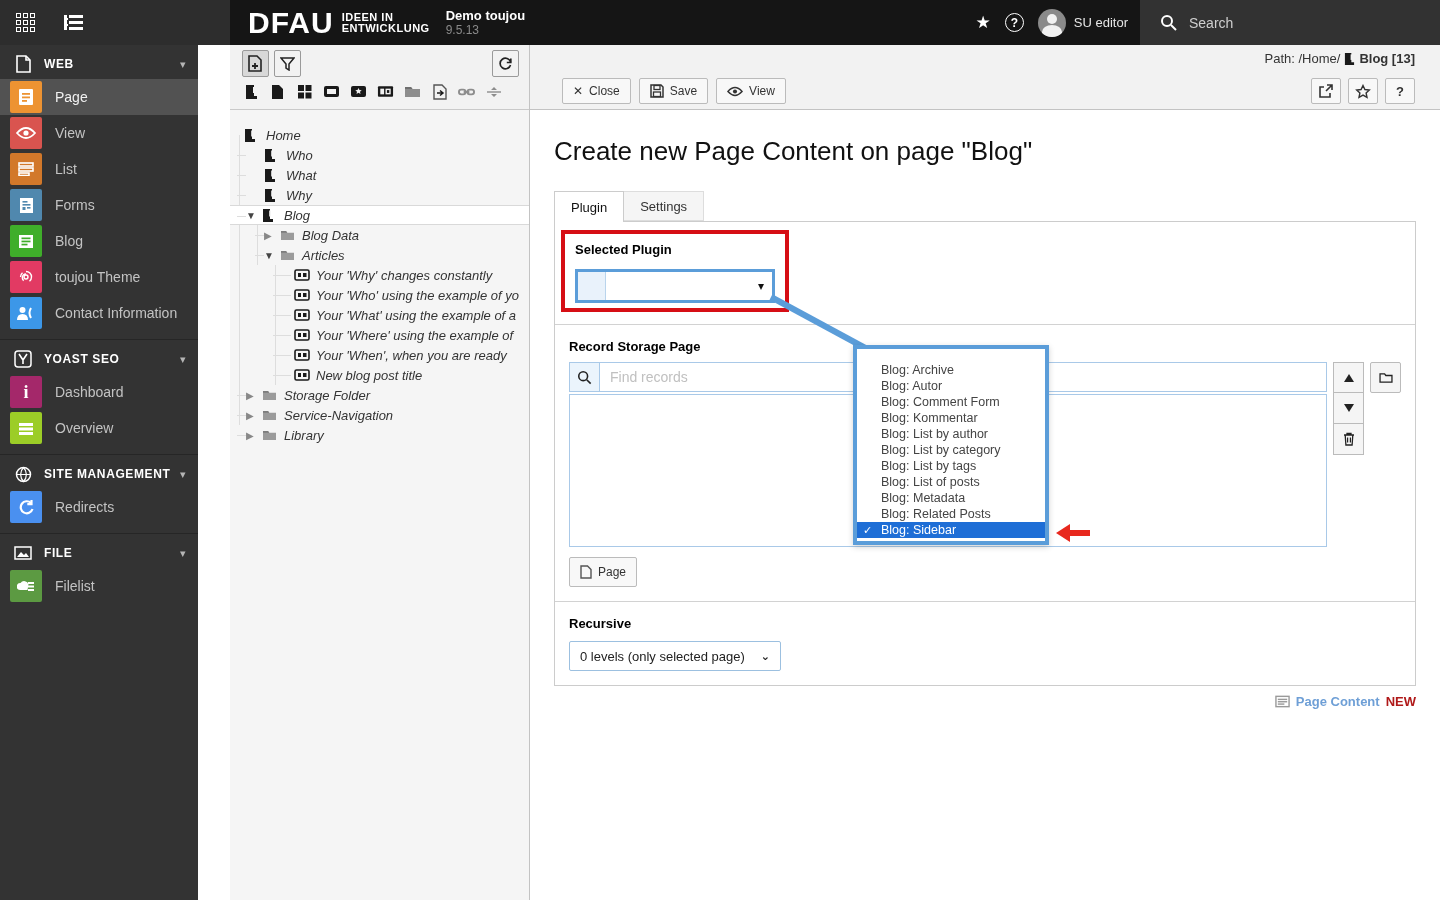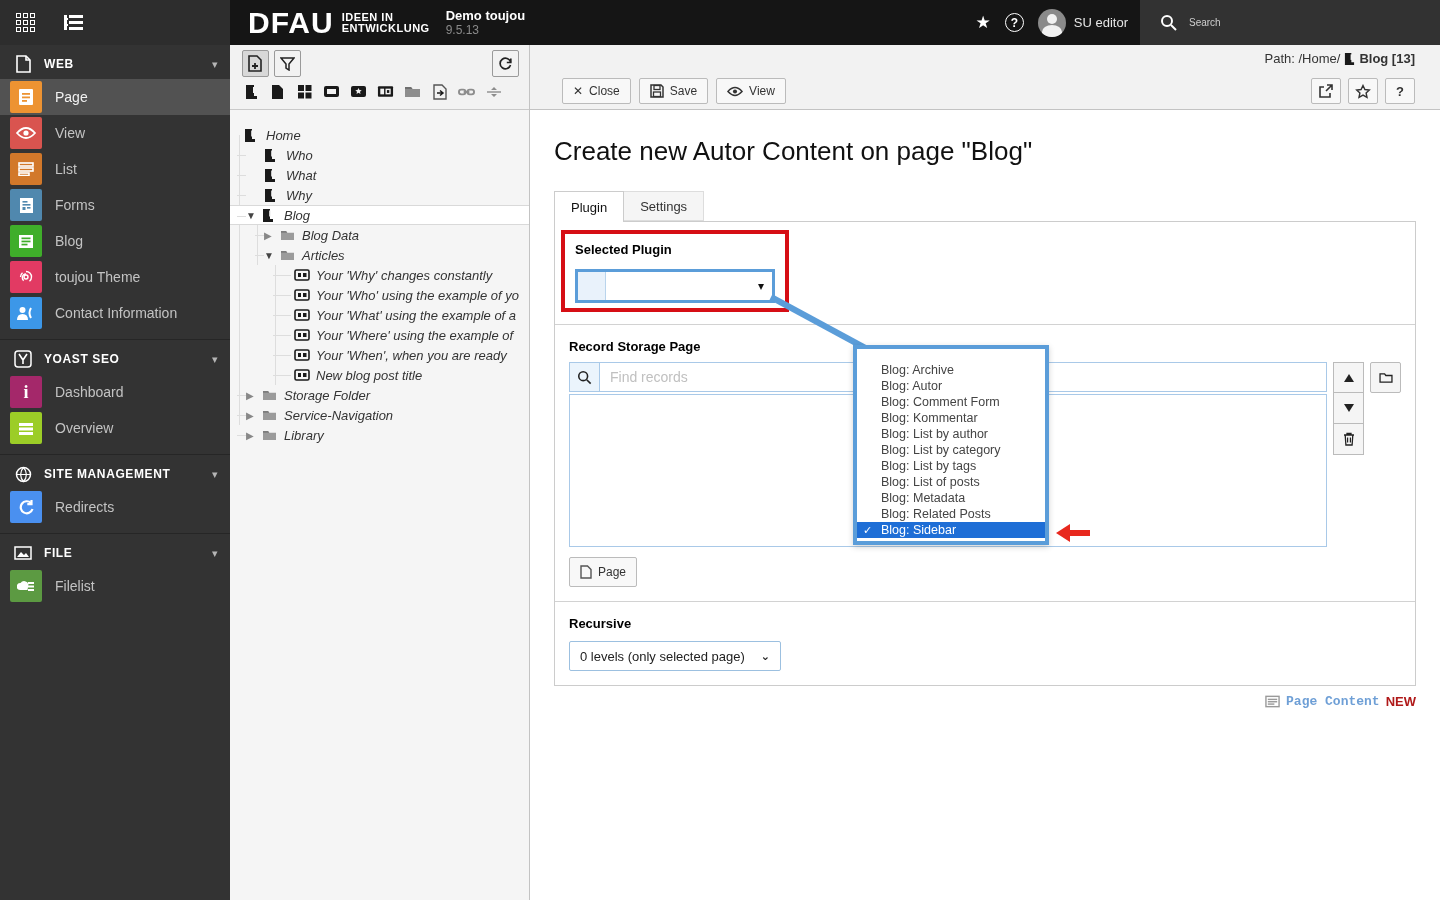--- a/index.html
+++ b/index.html
@@ -19,24 +19,24 @@
   .site-block { margin-left:16px; }
   .site-name { color:#fff; font-size:13px; font-weight:bold; }
   .site-ver { color:#8a8a8a; font-size:12px; }
   .topbar-right-icons { margin-left:auto; display:flex; align-items:center; gap:14px; padding-right:12px; }
   .star-glyph { color:#fff; font-size:17px; }
   .help-circle { width:19px; height:19px; border:1.5px solid #fff; border-radius:50%; color:#fff; font-size:12px; font-weight:bold; display:flex; align-items:center; justify-content:center; }
   .userbox { display:flex; align-items:center; gap:8px; color:#e6e6e6; font-size:13px; }
   .avatar { width:28px; height:28px; border-radius:50%; background:#8a8a8a; position:relative; overflow:hidden; }
   .avatar::before { content:""; position:absolute; left:9px; top:5px; width:10px; height:10px; border-radius:50%; background:#f2f2f2; }
   .avatar::after { content:""; position:absolute; left:4px; top:16px; width:20px; height:14px; border-radius:50% 50% 0 0; background:#f2f2f2; }
-  .topbar-search { width:300px; background:#323232; display:flex; align-items:center; gap:12px; padding-left:20px; color:#cfcfcf; font-size:10px; cursor:pointer; }
+  .topbar-search { width:300px; background:#323232; display:flex; align-items:center; gap:12px; padding-left:20px; color:#cfcfcf; font-size:14px; cursor:pointer; }
 
   
-  .modbar { position:absolute; left:0; top:45px; width:230px; bottom:0; background:#333; z-index:20; }
+  .modbar { position:absolute; left:0; top:45px; width:198px; bottom:0; background:#333; z-index:20; }
   .mod-section { padding:4px 0 8px 0; border-top:1px solid #262626; }
   .mod-section:first-child { border-top:none; }
   .mod-head { height:30px; display:flex; align-items:center; color:#fff; font-size:12px; font-weight:bold; letter-spacing:.6px; padding:0 12px; cursor:pointer; }
   .mod-head .mh-icon { width:22px; display:flex; justify-content:center; margin-right:10px; }
   .mod-head .caret { margin-left:auto; color:#b5b5b5; font-size:11px; }
   .mod-item { height:36px; display:flex; align-items:center; gap:13px; padding-left:10px; color:#c3c3c3; font-size:14px; cursor:pointer; }
   .mod-item.active { background:#525252; color:#f0f0f0; }
   .tile { width:32px; height:32px; border-radius:2px; display:flex; align-items:center; justify-content:center; flex:none; }
 
   
@@ -101,21 +101,21 @@
   .rsp-right { margin-left:6px; display:flex; gap:6px; align-items:flex-start; }
   .vgroup { display:flex; flex-direction:column; }
   .vgroup .sq32 { width:31px; height:31px; background:#f5f5f5; border:1px solid #bbb; display:flex; align-items:center; justify-content:center; font-size:10px; color:#222; cursor:pointer; }
   .vgroup .sq32 + .sq32 { border-top:none; }
   .sq32.single { width:31px; height:31px; background:#f5f5f5; border:1px solid #bbb; border-radius:2px; display:flex; align-items:center; justify-content:center; cursor:pointer; }
 
   .recursive-select { margin-top:10px; height:30px; width:212px; border:1px solid #9cc0e0; border-radius:2px; display:flex; align-items:center; padding:0 10px; font-size:13px; color:#222; gap:10px; cursor:pointer; background:#fff; }
   .recursive-select .chev { margin-left:auto; font-weight:bold; font-size:11px; }
 
   .form-footer { margin-top:8px; display:flex; justify-content:flex-end; align-items:center; gap:6px; font-size:13px; font-weight:bold; }
-  .ff-link { color:#6e9fd6; cursor:pointer;font-family:Liberation Mono, monospace; }
+  .ff-link { color:#6e9fd6; cursor:pointer; }
   .ff-new { color:#b01919; }
 
   
   .overlay { position:absolute; inset:0; z-index:40; pointer-events:none; }
   .dropdown { position:absolute; left:853px; top:345px; width:196px; height:200px; border:4px solid #5b9dd9; background:#fff; box-shadow:0 2px 6px rgba(0,0,0,.18); padding-top:13px; pointer-events:auto; }
   .dd-item { height:16px; line-height:16px; font-size:12.5px; color:#444; padding-left:24px; white-space:nowrap; cursor:pointer; }
   .dd-item.sel { background:#1e6ed6; color:#fff; position:relative; }
   .dd-item.sel .check { position:absolute; left:6px; top:0; font-size:11px; }
   .ann-line { position:absolute; left:0; top:0; }
   .ann-arrow { position:absolute; left:1056px; top:524px; }
@@ -648,21 +648,21 @@
       </span>
       <span class="sq-btn">
         <svg width="16" height="15" viewBox="0 0 16 15">
             <path d="M8 1.5 l1.9 4 l4.4 .5 l-3.2 3 l.9 4.3 l-4 -2.2 l-4 2.2 l.9 -4.3 l-3.2 -3 l4.4 -.5 z" fill="none" stroke="#333" stroke-width="1.4"></path>
           </svg>
       </span>
       <span class="sq-btn">?</span>
     </div>
   </div>
 
-  <h1 class="page-title">Create new Autor Content on page "Blog"</h1>
+  <h1 class="page-title">Create new Page Content on page "Blog"</h1>
 
   <div class="formwrap">
     <div class="tabstrip">
       <span class="tab active">Plugin</span>
       <span class="tab inactive">Settings</span>
     </div>
     <div class="panel">
 
       <div class="fsection">
         <div class="redbox">

